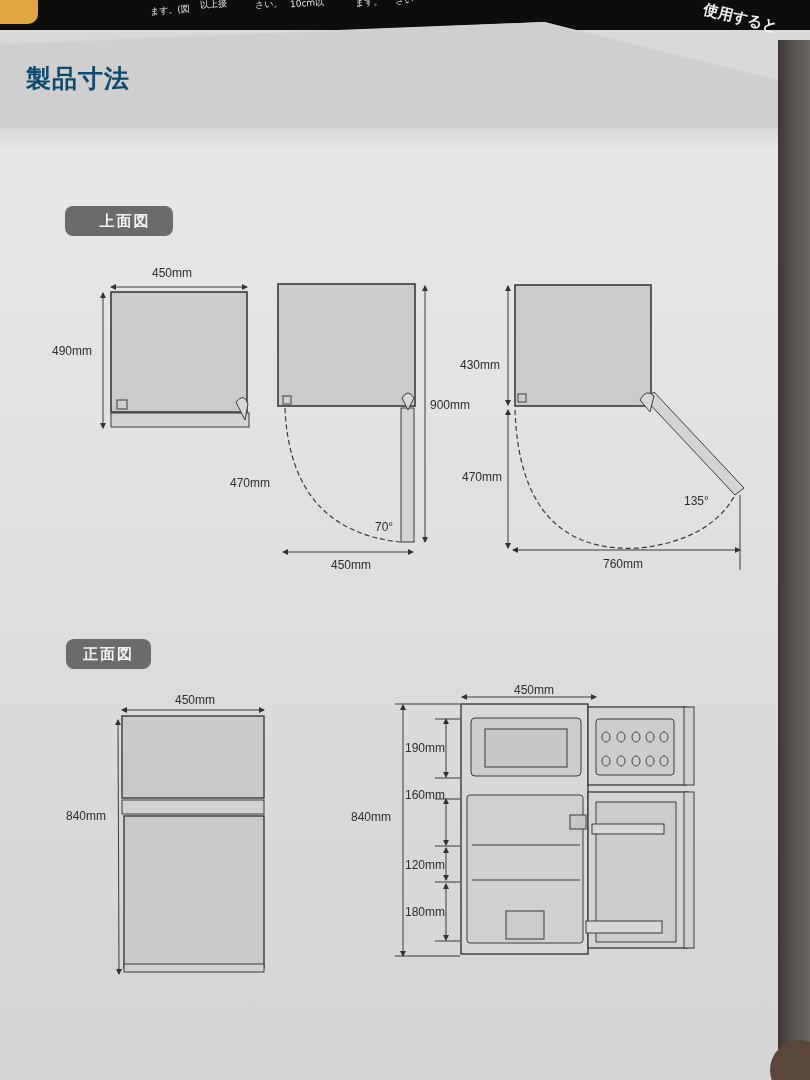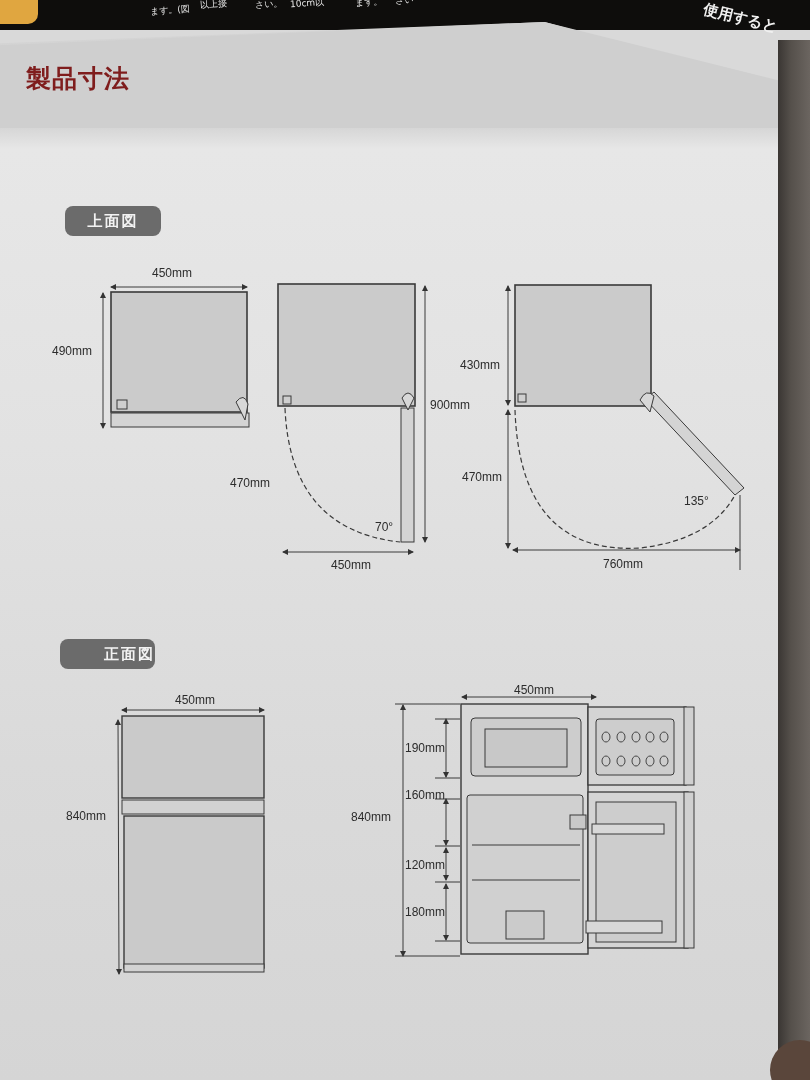--- a/index.html
+++ b/index.html
@@ -39,21 +39,21 @@
   .page-edge {
     position:absolute; left:778px; top:40px; width:32px; height:1040px;
     background:linear-gradient(90deg,#3a3633 0%, #55504b 40%, #6b6560 100%);
   }
   .hand {
     position:absolute; left:770px; top:1040px; width:60px; height:60px;
     background:#5a463b; border-radius:50%;
   }
   .title {
     position:absolute; left:26px; top:62px; font-size:25px; font-weight:bold;
-    color:#7f1d1d; letter-spacing:1px;font-family:Liberation Serif, serif;
+    color:#0c4a6e; letter-spacing:1px;font-family:Liberation Serif, serif;
   }
   .section-pill {
     position:absolute; background:#6b6b6b; color:#f2f2f2; border-radius:8px;
     font-size:15px; font-weight:bold; text-align:center; letter-spacing:2px;
     line-height:30px; height:30px;
   }
   .dim {
     position:absolute; font-family:"Liberation Sans", sans-serif; font-weight:normal;
     font-size:12px; color:#2c2c2c; white-space:nowrap;
   }
@@ -73,22 +73,22 @@
 </div>
 <div class="corner-text" style="left:706px;">使用すると</div>
 
 <div class="page"></div>
 <div class="header-band"></div>
 <div class="page-edge"></div>
 <div class="hand"></div>
 
 <div class="title">製品寸法</div>
 
-<div class="section-pill" style="left:65px;top:206px;width:96px;">上面図</div>
-<div class="section-pill" style="left:60px;top:639px;width:95px;text-align:right;">正面図</div>
+<div class="section-pill" style="left:65px;top:206px;width:96px;padding-left:12px;">上面図</div>
+<div class="section-pill" style="left:66px;top:639px;width:85px;">正面図</div>
 
 <svg class="drawing" width="810" height="1080">
   <defs>
     <marker id="ar" markerWidth="6" markerHeight="6" refX="5" refY="3" orient="auto-start-reverse">
       <path d="M0,0 L6,3 L0,6 z" fill="#333"></path>
     </marker>
   </defs>
   <g stroke="#3a3a3a" fill="none" stroke-width="1">
 
     <g>

